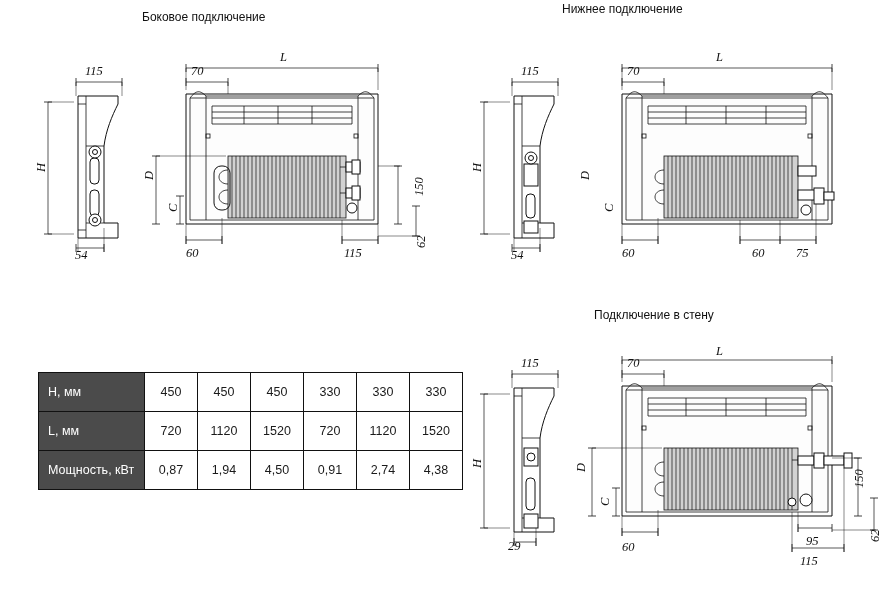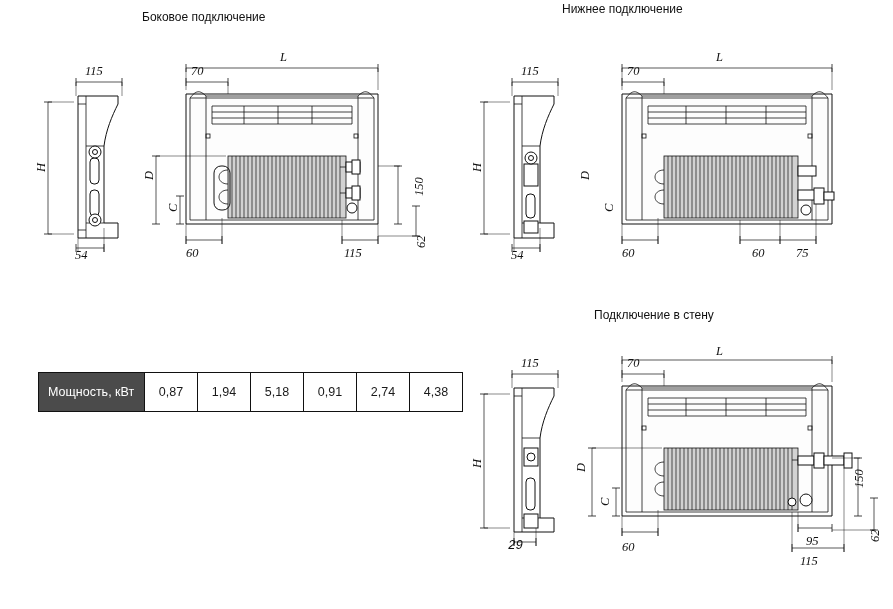--- a/index.html
+++ b/index.html
@@ -535,39 +535,57 @@
     <line class="dimline" x1="352" y1="212" x2="404" y2="212"></line>
     <line class="tick" x1="352" y1="208" x2="352" y2="216"></line>
     <line class="tick" x1="404" y1="208" x2="404" y2="216"></line>
     <line class="ext" x1="404" y1="132" x2="404" y2="216"></line>
     <line class="ext" x1="352" y1="176" x2="352" y2="216"></line>
   </g>
 </svg>
 </div>
 
 <div class="abs dim" style="left:521px;top:356px;">115</div>
-<div class="abs dim" style="left:508px;top:539px;font-family:Liberation Mono, monospace;">29</div>
+<div class="abs dim" style="left:508px;top:539px;">29</div>
 <div class="abs dimv" style="left:470px;top:468px;">H</div>
 <div class="abs dim" style="left:627px;top:356px;">70</div>
 <div class="abs dim" style="left:716px;top:344px;">L</div>
 <div class="abs dimv" style="left:574px;top:472px;">D</div>
 <div class="abs dimv" style="left:598px;top:506px;">C</div>
 <div class="abs dim" style="left:622px;top:540px;">60</div>
 <div class="abs dimv" style="left:852px;top:488px;">150</div>
 <div class="abs dimv" style="left:868px;top:542px;">62</div>
 <div class="abs dim" style="left:806px;top:534px;">95</div>
 <div class="abs dim" style="left:800px;top:554px;">115</div>
 
 <div class="abs" style="left:38px;top:372px;">
   <table class="spec">
     <tbody>
       <tr>
+        <td class="hd">H, мм</td>
+        <td class="val">450</td>
+        <td class="val">450</td>
+        <td class="val">450</td>
+        <td class="val">330</td>
+        <td class="val">330</td>
+        <td class="val">330</td>
+      </tr>
+      <tr>
+        <td class="hd">L, мм</td>
+        <td class="val">720</td>
+        <td class="val">1120</td>
+        <td class="val">1520</td>
+        <td class="val">720</td>
+        <td class="val">1120</td>
+        <td class="val">1520</td>
+      </tr>
+      <tr>
         <td class="hd">Мощность, кВт</td>
         <td class="val">0,87</td>
         <td class="val">1,94</td>
-        <td class="val">5,18</td>
+        <td class="val">4,50</td>
         <td class="val">0,91</td>
         <td class="val">2,74</td>
         <td class="val">4,38</td>
       </tr>
     </tbody>
   </table>
 </div>
 
 </body></html>

